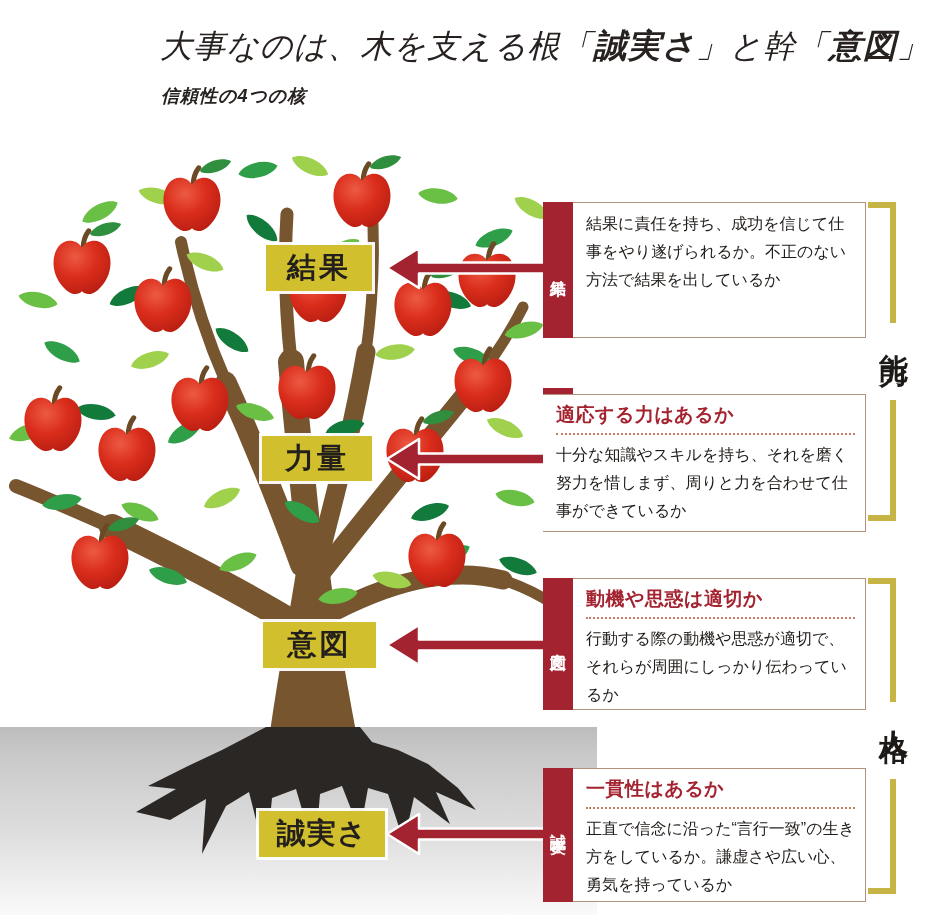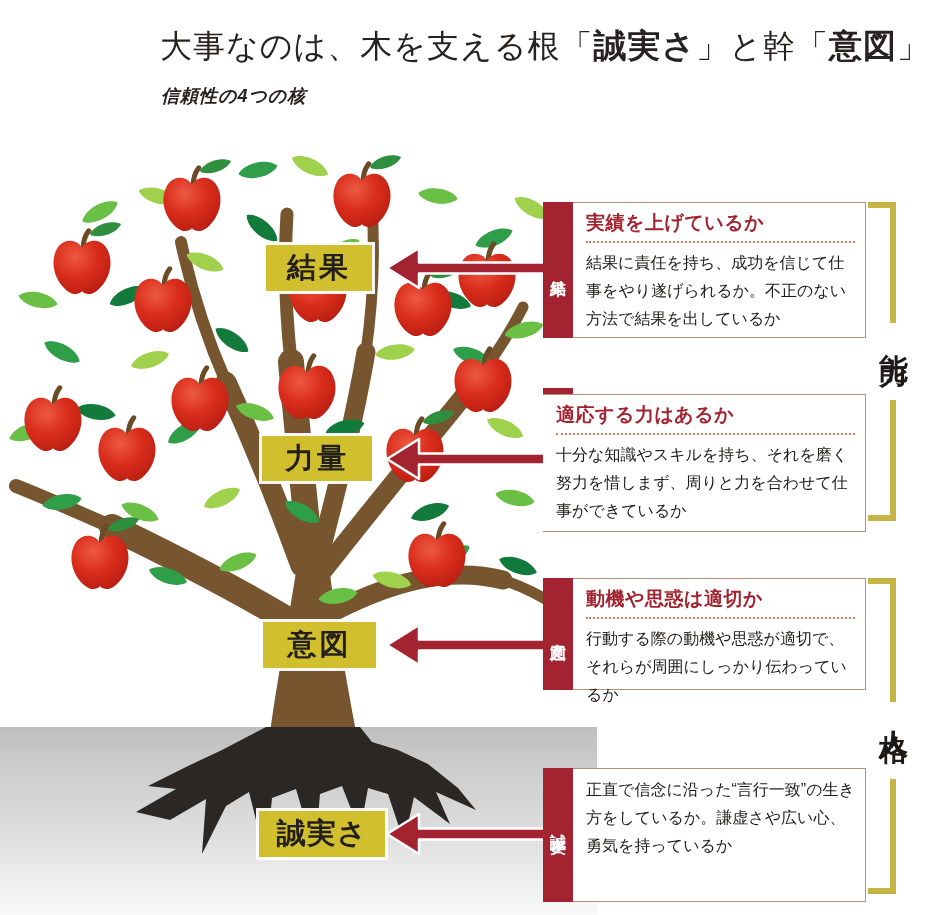--- a/index.html
+++ b/index.html
@@ -4,21 +4,21 @@
 <style>
   html,body{margin:0;padding:0;background:#fff;}
   #stage{
     position:relative;width:933px;height:915px;overflow:hidden;background:#ffffff;
     font-family:"Liberation Sans","DejaVu Sans",sans-serif;color:#231f1c;
   }
   
   .title{
     position:absolute;left:160px;top:24px;white-space:nowrap;
     font-family:"Liberation Serif","DejaVu Serif",serif;
-    font-size:32px;color:#272220;letter-spacing:1px;
+    font-size:32px;color:#272220;letter-spacing:1px;font-style:italic;
   }
   .title .term{
     font-family:"Liberation Sans","DejaVu Sans",sans-serif;
     font-weight:900;font-size:33px;
   }
   .subtitle{
     position:absolute;left:161px;top:84px;
     font-size:18px;font-weight:bold;color:#272220;letter-spacing:1px;font-style:italic;
   }
   
@@ -189,50 +189,50 @@
   <div class="node-box" style="left:266px;top:245px;width:106px;height:46px;">結果</div>
   <div class="node-box" style="left:262px;top:436px;width:110px;height:45px;">力量</div>
   <div class="node-box" style="left:263px;top:622px;width:113px;height:46px;">意図</div>
   <div class="node-box" style="left:259px;top:811px;width:126px;height:46px;letter-spacing:1px;">誠実さ</div>
 
   <div class="card" style="top:202px;height:136px;">
     <div class="tab">
       <span>結果</span>
     </div>
     <div class="content">
-      <div class="heading">実績を上げているか</div>
       <div class="body">結果に責任を持ち、成功を信じて仕事をやり遂げられるか。不正のない方法で結果を出しているか</div>
     </div>
   </div>
 
   <div class="card" style="top:388px;height:139px;flex-direction:column;">
     <div class="tab">
       <span>力量</span>
     </div>
     <div class="content">
       <div class="heading">適応する力はあるか</div>
       <div class="body">十分な知識やスキルを持ち、それを磨く努力を惜しまず、周りと力を合わせて仕事ができているか</div>
     </div>
   </div>
 
-  <div class="card" style="top:578px;height:112px;">
+  <div class="card" style="top:578px;height:132px;">
     <div class="tab">
       <span>意図</span>
     </div>
     <div class="content">
       <div class="heading">動機や思惑は適切か</div>
       <div class="body">行動する際の動機や思惑が適切で、それらが周囲にしっかり伝わっているか</div>
     </div>
   </div>
 
   <div class="card" style="top:768px;height:134px;">
     <div class="tab">
       <span>誠実さ</span>
     </div>
     <div class="content">
+      <div class="heading">一貫性はあるか</div>
       <div class="body">正直で信念に沿った“言行一致”の生き方をしているか。謙虚さや広い心、勇気を持っているか</div>
     </div>
   </div>
 
   <div class="group-label" style="top:330px;">能力</div>
   <div class="group-label" style="top:707px;">人格</div>
 
 </div>
 
 </body></html>

